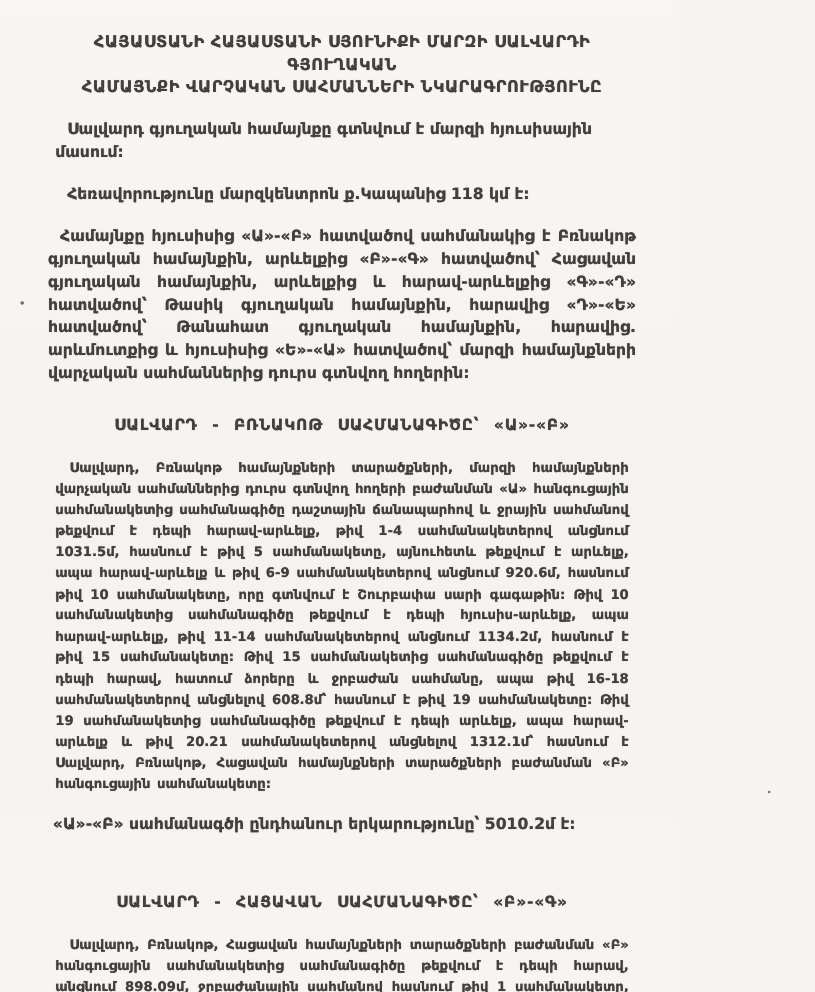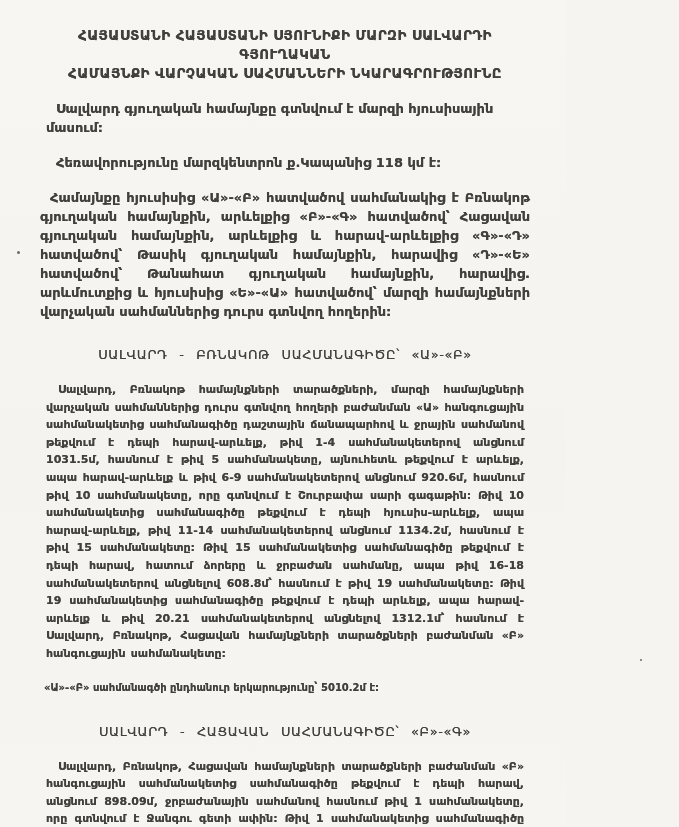--- a/index.html
+++ b/index.html
@@ -41,37 +41,37 @@
     text-indent: 10px;
   }
   .intro-para {
     margin: 10px;
     text-align: justify;
     text-indent: 10px;
   }
   .section-heading {
     text-align: center;
     font-size: 13px;
-    font-weight: normal;
+    font-weight: bold;
     letter-spacing: 0.6px;
     word-spacing: 7px;
     margin: 26px 0 19px 0;
   }
-  .section-heading.h2 { margin-top: 28px; }
+  .section-heading.h2 { margin-top: 49px; }
   .body-para {
     margin: 16px;
     font-size: 11px;
     line-height: 17.6px;
     text-align: justify;
     text-indent: 12px;
     word-spacing: 1.5px;
   }
   .total-line {
     margin: 13px 0 0 14px;
-    font-size: 10px;
+    font-size: 13px;
     line-height: 17px;
   }
   .artifact-dot {
     position: absolute;
     background: #6d6b66;
     border-radius: 50%;
   }
   .dot-a { left: 17px; top: 251px; width: 3px; height: 3px; }
   .dot-b { left: 640px; top: 659px; width: 2px; height: 2px; }
 </style>

